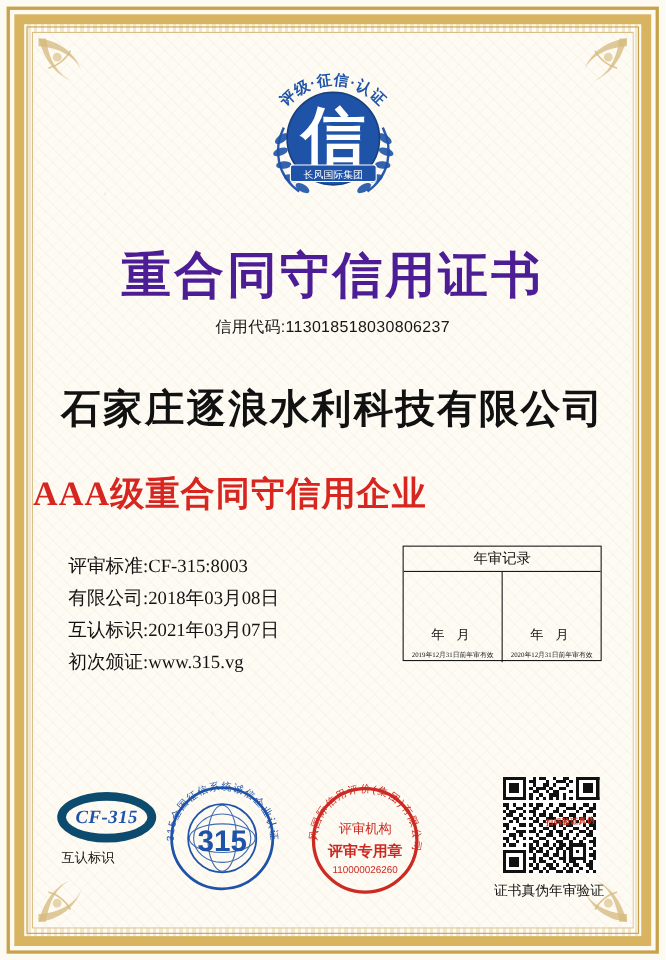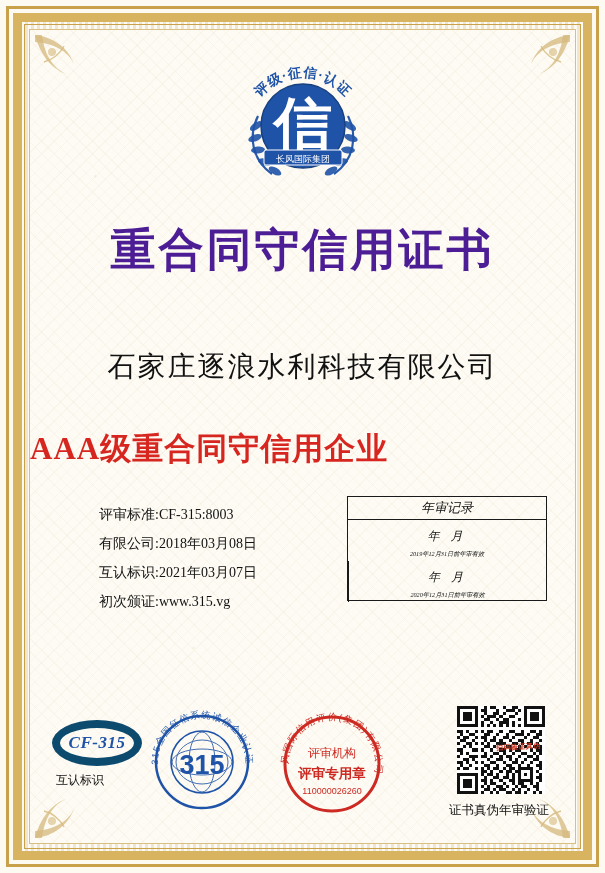--- a/index.html
+++ b/index.html
@@ -119,22 +119,22 @@
     color: #161616;
     letter-spacing: 0.3px;
   }
 
   .company-name {
     position: absolute;
     top: 318px;
     left: 0; right: 0;
     text-align: center;
     font-family: "Liberation Sans", "DejaVu Sans", sans-serif;
-    font-weight: normal;
-    font-size: 28px;
+    font-weight: bold;
+    font-size: 36px;
     letter-spacing: 2px;
     color: #111111;
   }
 
   .honor-title {
     position: absolute;
     top: 398px;
     left: 0; right: 0;
     text-align: left;
     font-family: "Liberation Serif", "DejaVu Serif", serif;
@@ -143,51 +143,48 @@
     letter-spacing: 1px;
     color: #d7261f;
   }
 
   
   .details {
     position: absolute;
     left: 32px;
     top: 470px;
     font-family: "Liberation Serif", "DejaVu Serif", serif;
-    font-size: 14px;
+    font-size: 17px;
     color: #121212;
     line-height: 29px;
-    margin-left: 37px;
   }
   .details div { white-space: nowrap; }
 
   
   .annual-box {
     position: absolute;
     right: 28px;
     top: 466px;
-    width: 200px;
+    width: 181px;
     height: 105px;
     border: 1.2px solid #1a1a1a;
     box-sizing: border-box;
-    font-style: italic;
   }
   .annual-title {
     height: 22px;
     line-height: 22px;
     text-align: center;
     font-family: "Liberation Serif", "DejaVu Serif", serif;
     font-size: 13px;
     color: #111;
     border-bottom: 1.2px solid #1a1a1a;
   }
   .annual-cells {
     display: flex;
     height: 82px;
-    flex-direction: column;
   }
   .annual-cell {
     flex: 1;
     position: relative;
     box-sizing: border-box;
   }
   .annual-cell + .annual-cell { border-left: 1.2px solid #1a1a1a; }
   .cell-ym {
     position: absolute;
     bottom: 16px;
@@ -362,20 +359,21 @@
           <textPath href="#arcTop" startOffset="50%" text-anchor="middle">评级·征信·认证</textPath>
         </text>
 
         <rect x="36" y="98" width="78" height="15" rx="2" fill="#1f53a8" stroke="#ffffff" stroke-width="1"></rect>
         <text x="75" y="109.5" text-anchor="middle" font-family="'Liberation Sans','DejaVu Sans',sans-serif" font-size="9" fill="#ffffff">长风国际集团</text>
       </svg>
     </div>
 
     <div class="main-title">重合同守信用证书</div>
 
+    <div class="credit-code">信用代码:113018518030806237</div>
 
     <div class="company-name">石家庄逐浪水利科技有限公司</div>
 
     <div class="honor-title">AAA级重合同守信用企业</div>
 
     <div class="details">
       <div>评审标准:CF-315:8003</div>
       <div>有限公司:2018年03月08日</div>
       <div>互认标识:2021年03月07日</div>
       <div>初次颁证:www.315.vg</div>

